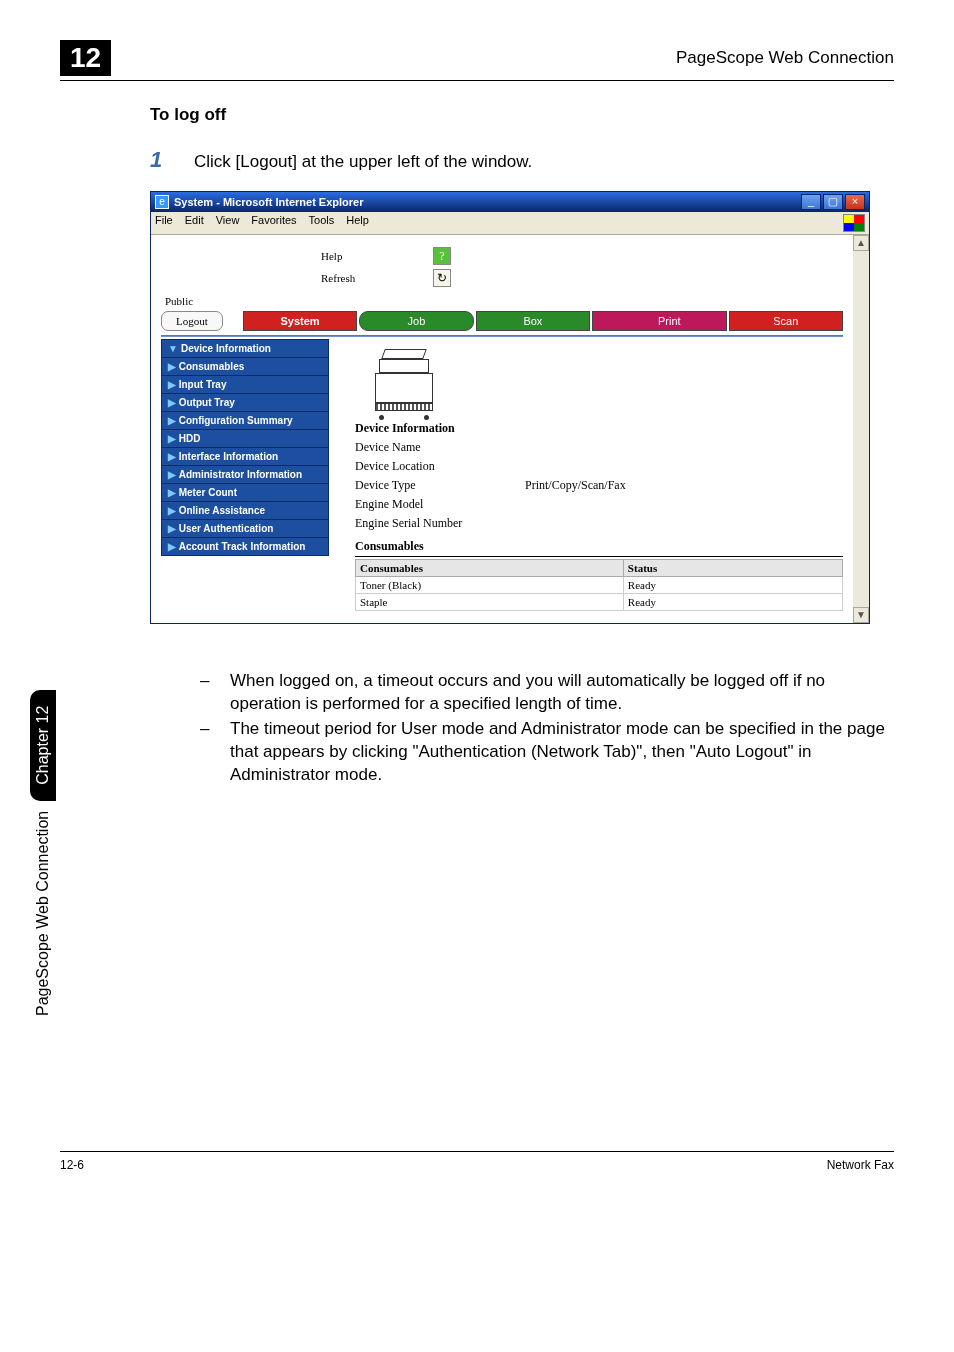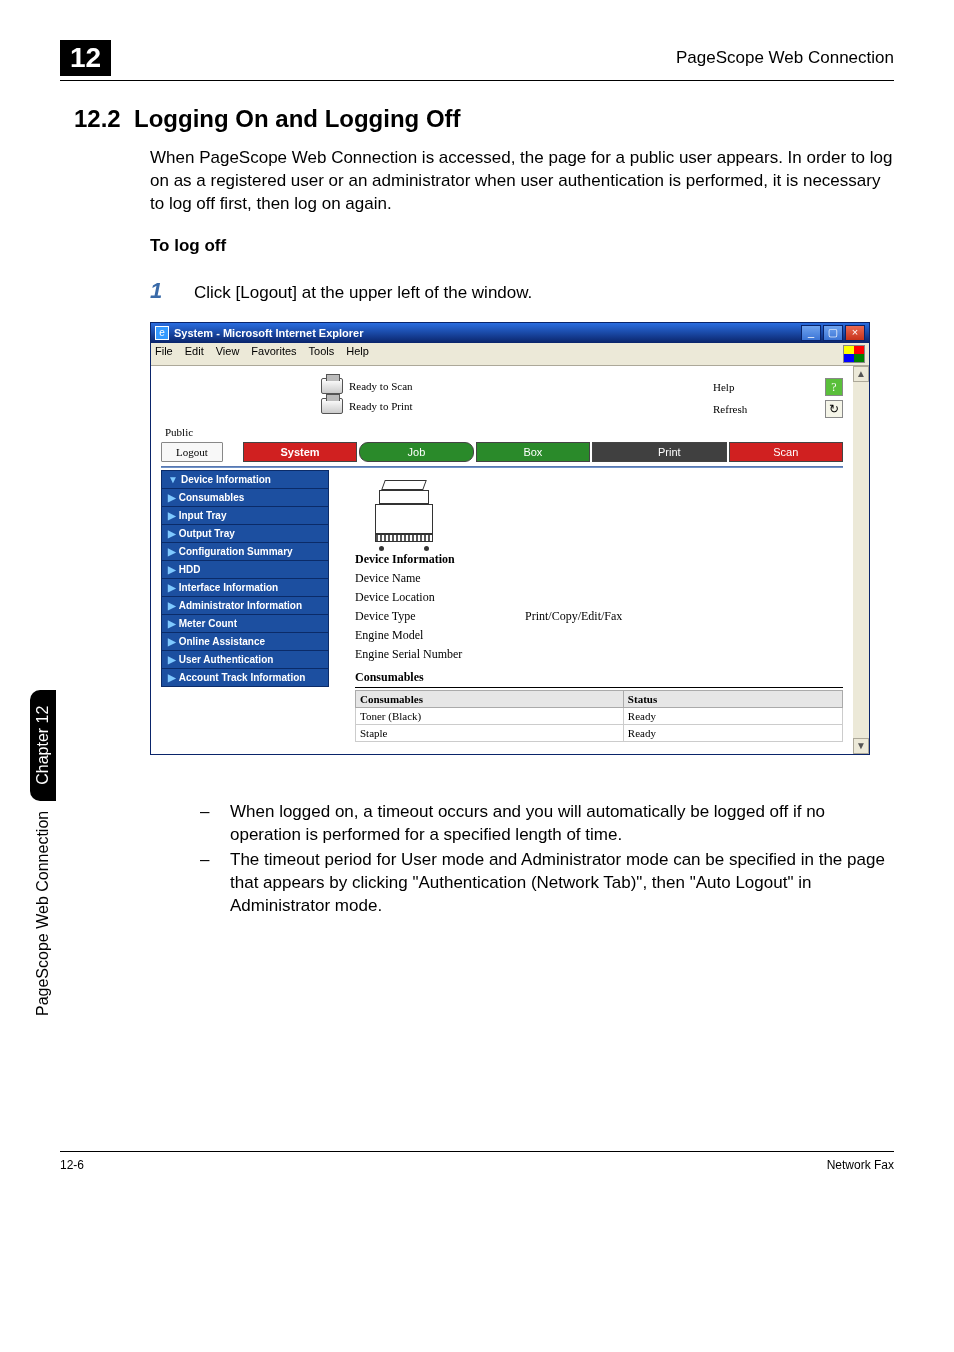--- a/index.html
+++ b/index.html
@@ -176,38 +176,38 @@
     font-size:12px;
     line-height:16px;
   }
   .btn-ico.green { background:#5abf3b; color:#fff; }
   .public-label { font-size:11px; margin-left:4px; font-family:"Times New Roman", serif;}
   .tab-row { display:flex; gap:2px; margin-top:4px; }
   .logout-btn {
     border:1px solid #888;
     background:#f8f8f8;
     padding:1px 14px;
-    border-radius:1px;
+    border-radius:7px;
     font-size:11px;
     margin-right:18px;
     font-family:"Times New Roman", serif;
     text-align:right;
   }
   .main-tab {
     flex:1;
     text-align:center;
     color:#fff;
     font-size:11px;
     padding:3px 0;
     border:1px solid #444;
   }
   .t-system { background:#d02020; font-weight:bold; }
   .t-job    { background:#2a8a2a;border-radius:9px; }
   .t-box    { background:#2a8a2a; }
-  .t-print  { background:#404040;padding-left:20px; }
+  .t-print  { background:#be185d;padding-left:20px; }
   .t-scan   { background:#d02020; }
   .divider-bar {
     height:2px;
     background: linear-gradient(#4d6aa5,#7aa0d4);
     margin: 4px 0 0 0;
   }
   .lower { display:flex; gap:26px; margin-top:2px; }
   .side-menu { width:168px; }
   .side-item {
     background:#1c4fa0;
@@ -342,25 +342,21 @@
 </head>
 <body>
 
 <div class="page">
 
   <div class="top-row">
     <div class="chapter-badge">12</div>
     <div class="header-title">PageScope Web Connection</div>
   </div>
 
-  <div class="section-title">
-    <span class="secnum">12.2</span><span>Logging On and Logging Off</span>
-  </div>
-
-  <div class="body-text">When PageScope Web Connection is accessed, the page for a public user appears. In order to log on as a registered user or an administrator when user authentication is performed, it is necessary to log off first, then log on again.</div>
+
 
   <div class="sub-heading">To log off</div>
 
   <div class="step-row">
     <div class="step-num">1</div>
     <div class="step-text">Click [Logout] at the upper left of the window.</div>
   </div>
 
   <div class="ie-window">
     <div class="ie-titlebar">
@@ -381,30 +377,20 @@
       <span>Help</span>
       <span class="spacer"></span>
       <span class="ie-flag"></span>
     </div>
 
     <div class="content-area">
       <div class="scrollbar-arrow" style="top:0">▲</div>
       <div class="scrollbar-arrow" style="bottom:0">▼</div>
 
       <div class="status-block">
-        <div class="status-left">
-          <div class="status-row">
-            <span class="printer-icon"></span>
-            <span>Ready to Scan</span>
-          </div>
-          <div class="status-row">
-            <span class="printer-icon"></span>
-            <span>Ready to Print</span>
-          </div>
-        </div>
         <div class="status-right">
           <div class="sr-row">
             <span>Help</span>
             <span class="btn-ico green">?</span>
           </div>
           <div class="sr-row">
             <span>Refresh</span>
             <span class="btn-ico">↻</span>
           </div>
         </div>
@@ -453,21 +439,21 @@
           <div class="info-row">
               <div class="k">Device Name</div>
               <div class="v"></div>
             </div>
           <div class="info-row">
               <div class="k">Device Location</div>
               <div class="v"></div>
             </div>
           <div class="info-row">
               <div class="k">Device Type</div>
-              <div class="v">Print/Copy/Edit/Fax</div>
+              <div class="v">Print/Copy/Scan/Fax</div>
             </div>
           <div class="info-row">
               <div class="k">Engine Model</div>
               <div class="v"></div>
             </div>
           <div class="info-row">
               <div class="k">Engine Serial Number</div>
               <div class="v"></div>
             </div>
 

